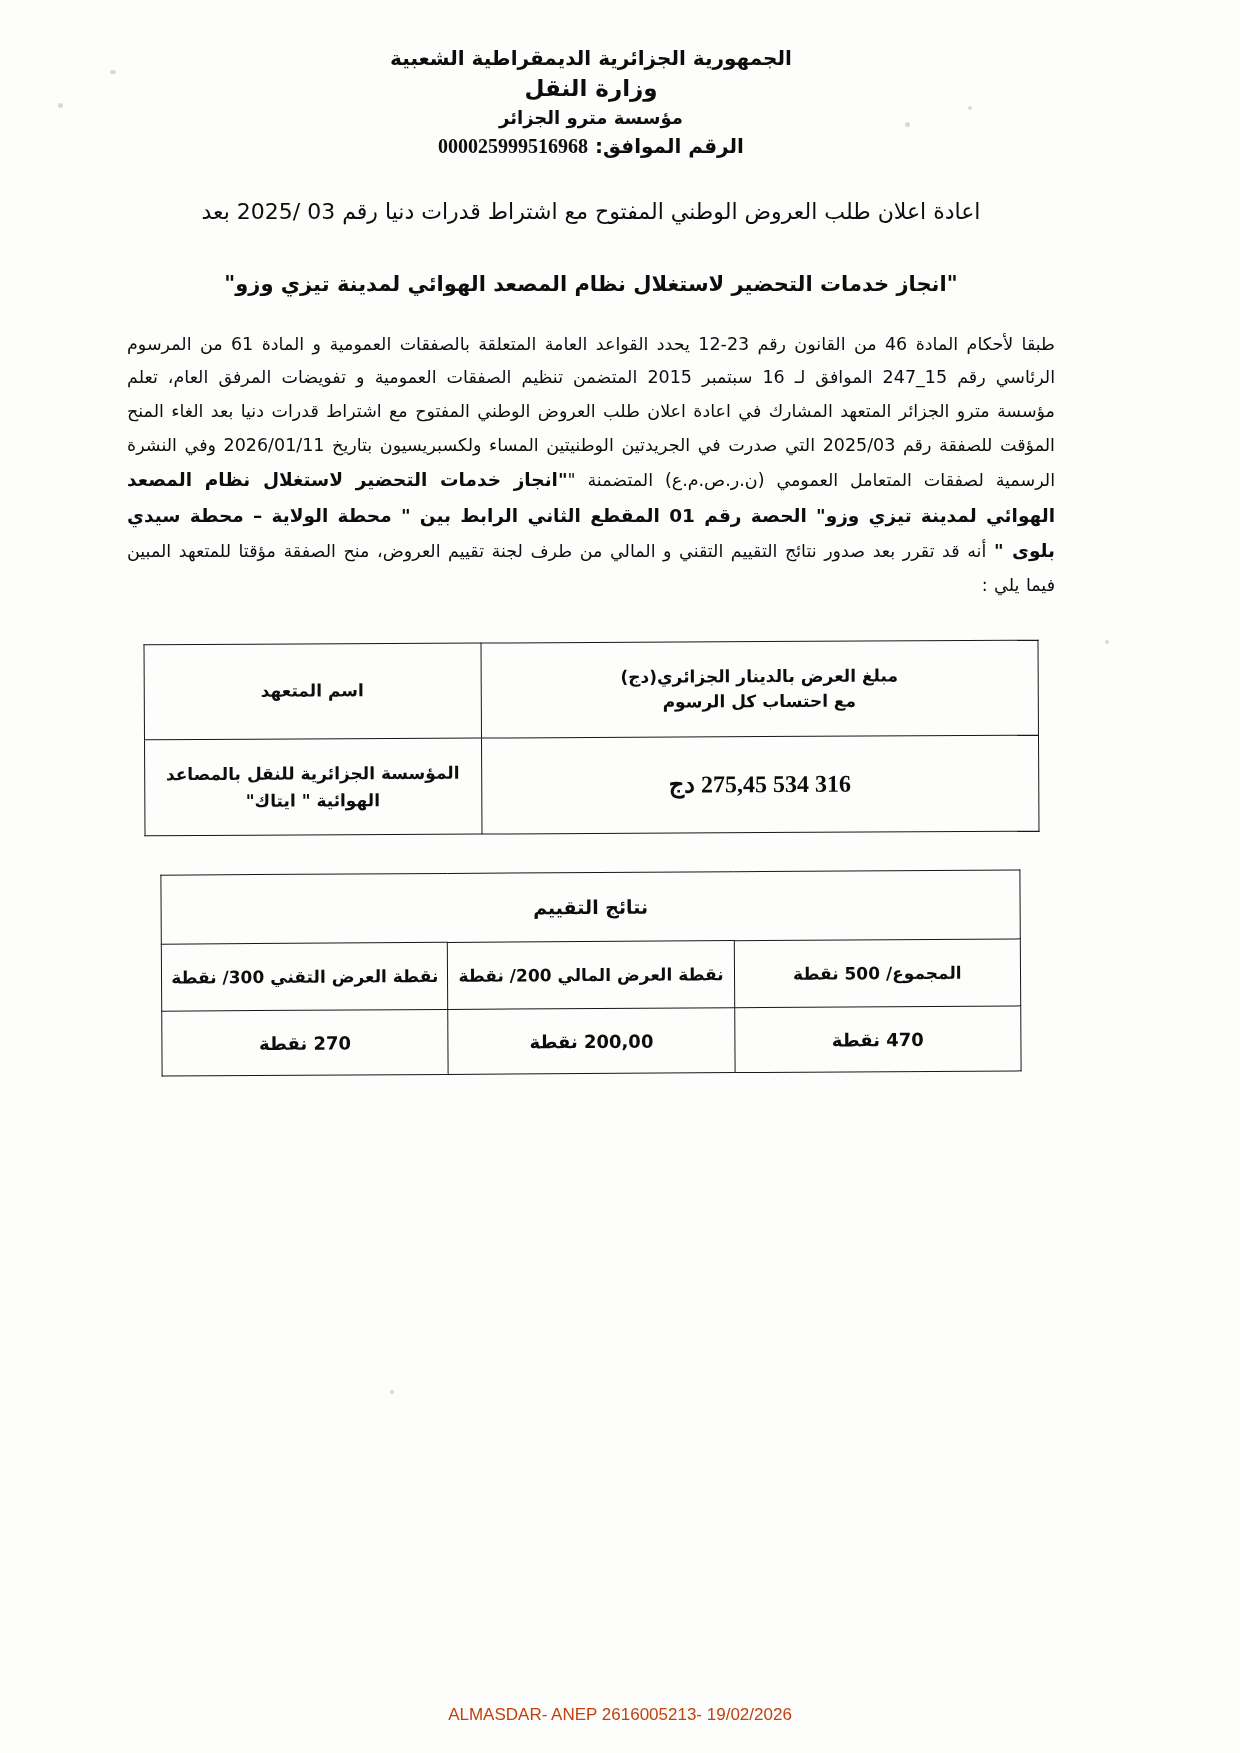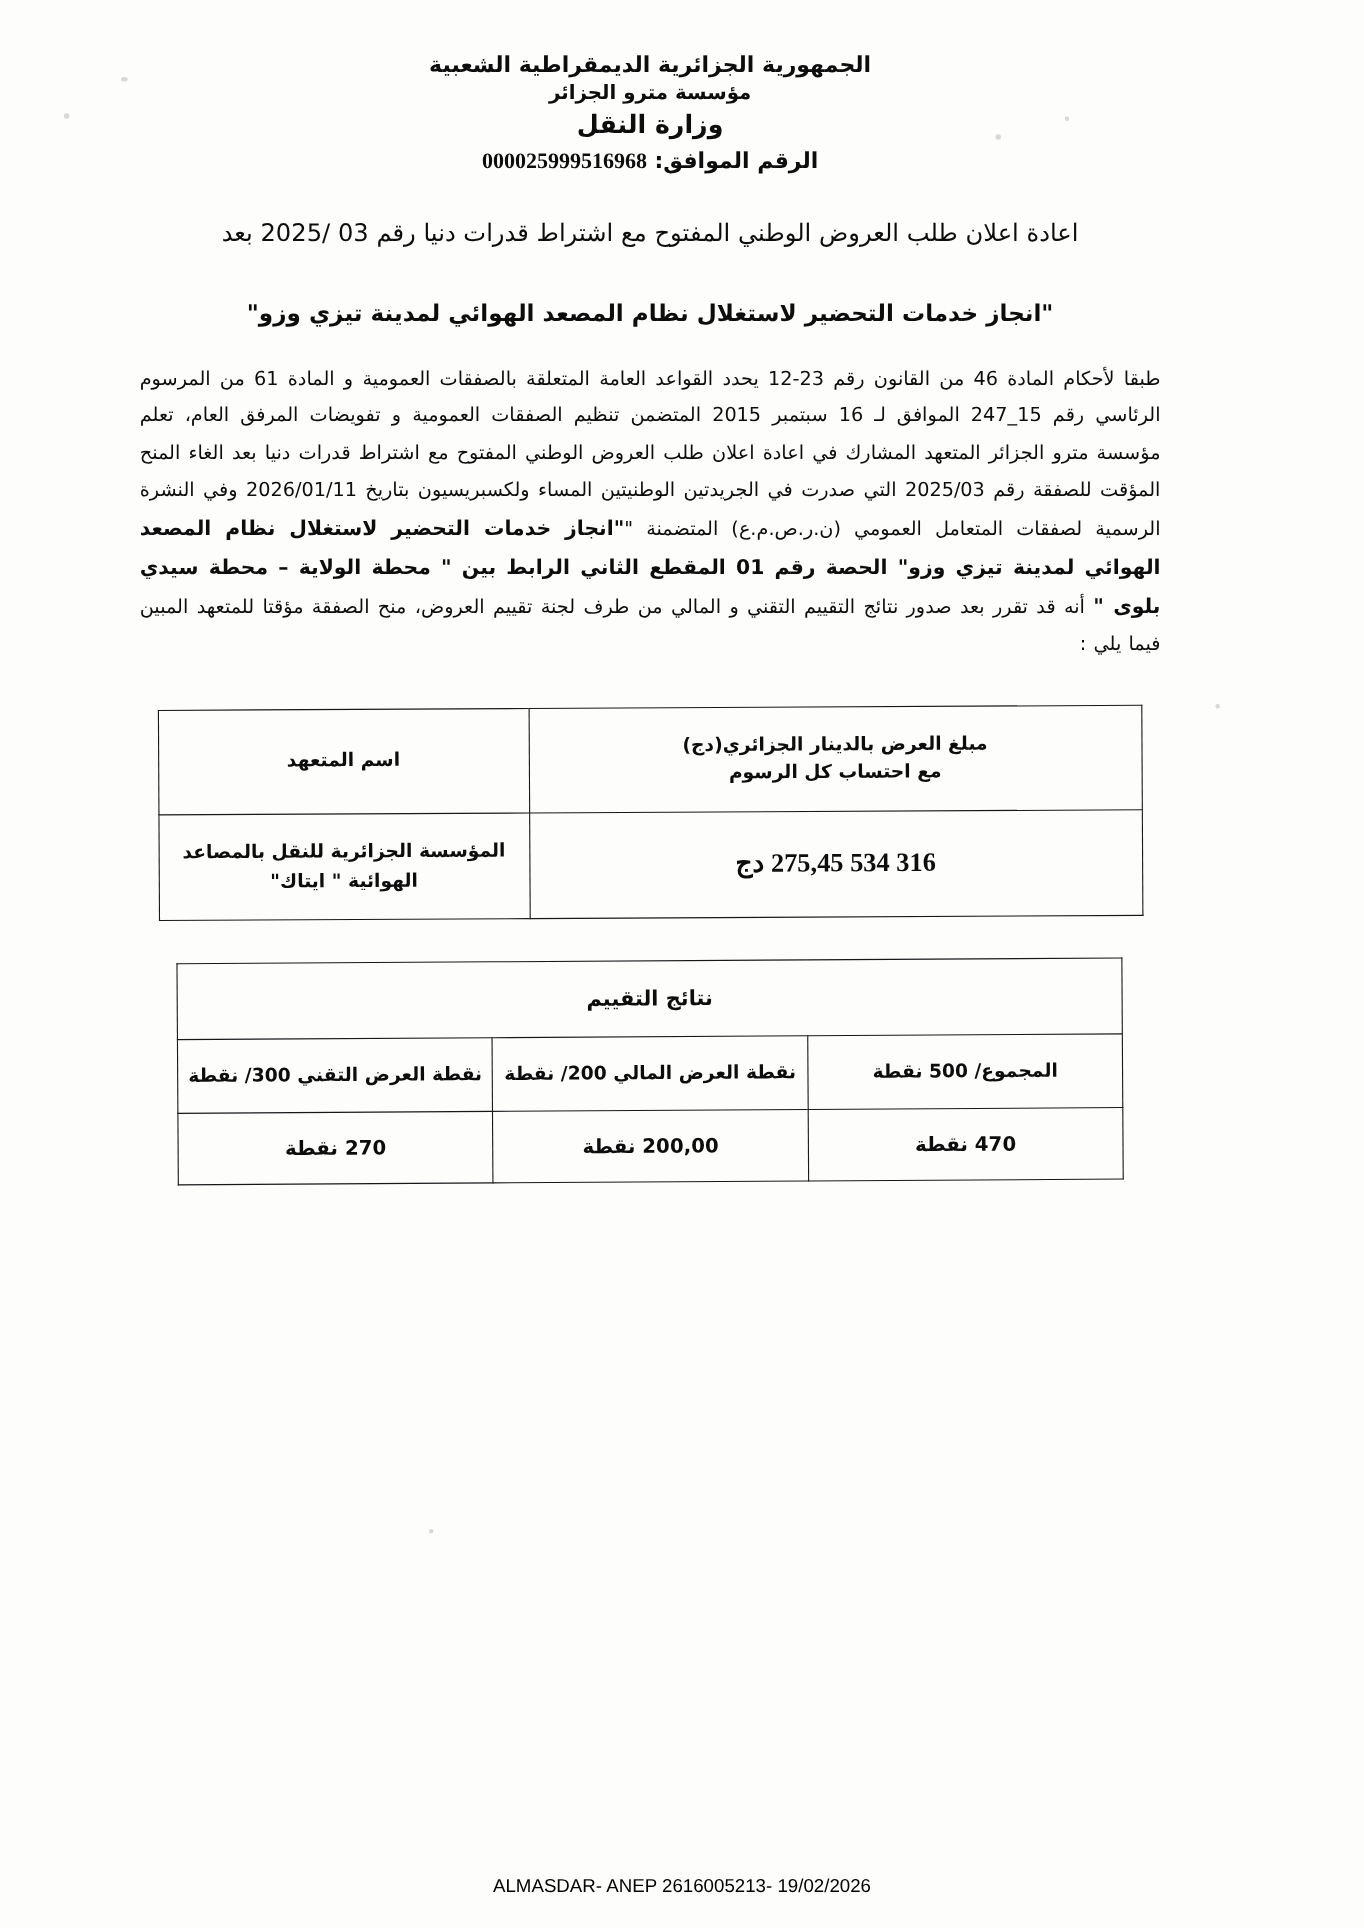--- a/index.html
+++ b/index.html
@@ -121,42 +121,42 @@
   table.tbl2 .hd { height: 46px; font-size: 17px; }
   table.tbl2 .val { height: 44px; font-size: 18px; }
 
   .footer {
     position: absolute;
     left: 0; right: 0;
     bottom: 28px;
     text-align: center;
     font-family: "Liberation Sans", sans-serif;
     font-size: 17px;
-    color: #000000;
+    color: #c2410c;
     direction: ltr;
   }
 </style>
 </head>
 <body>
 
 <div class="page">
 
   <span class="speck" style="left:110px;top:70px;width:6px;height:4px;"></span>
   <span class="speck" style="left:58px;top:103px;width:5px;height:5px;"></span>
   <span class="speck" style="left:905px;top:122px;width:5px;height:5px;"></span>
   <span class="speck" style="left:968px;top:106px;width:4px;height:4px;"></span>
   <span class="speck" style="left:390px;top:1390px;width:4px;height:4px;"></span>
   <span class="speck" style="left:1105px;top:640px;width:4px;height:4px;"></span>
 
   <div class="doc">
 
     <div class="center">
       <div class="org-line l1">الجمهورية الجزائرية الديمقراطية الشعبية</div>
+      <div class="org-line l2">وزارة النقل</div>
       <div class="org-line l3">مؤسسة مترو الجزائر</div>
-      <div class="org-line l2">وزارة النقل</div>
       <div class="org-line l4">
         <span>الرقم الموافق:</span>
         <span class="num">000025999516968</span>
       </div>
     </div>
 
 
     <div class="subtitle">
       <div>اعادة اعلان طلب العروض الوطني المفتوح مع اشتراط قدرات دنيا رقم 03 /2025 بعد</div>
     </div>

